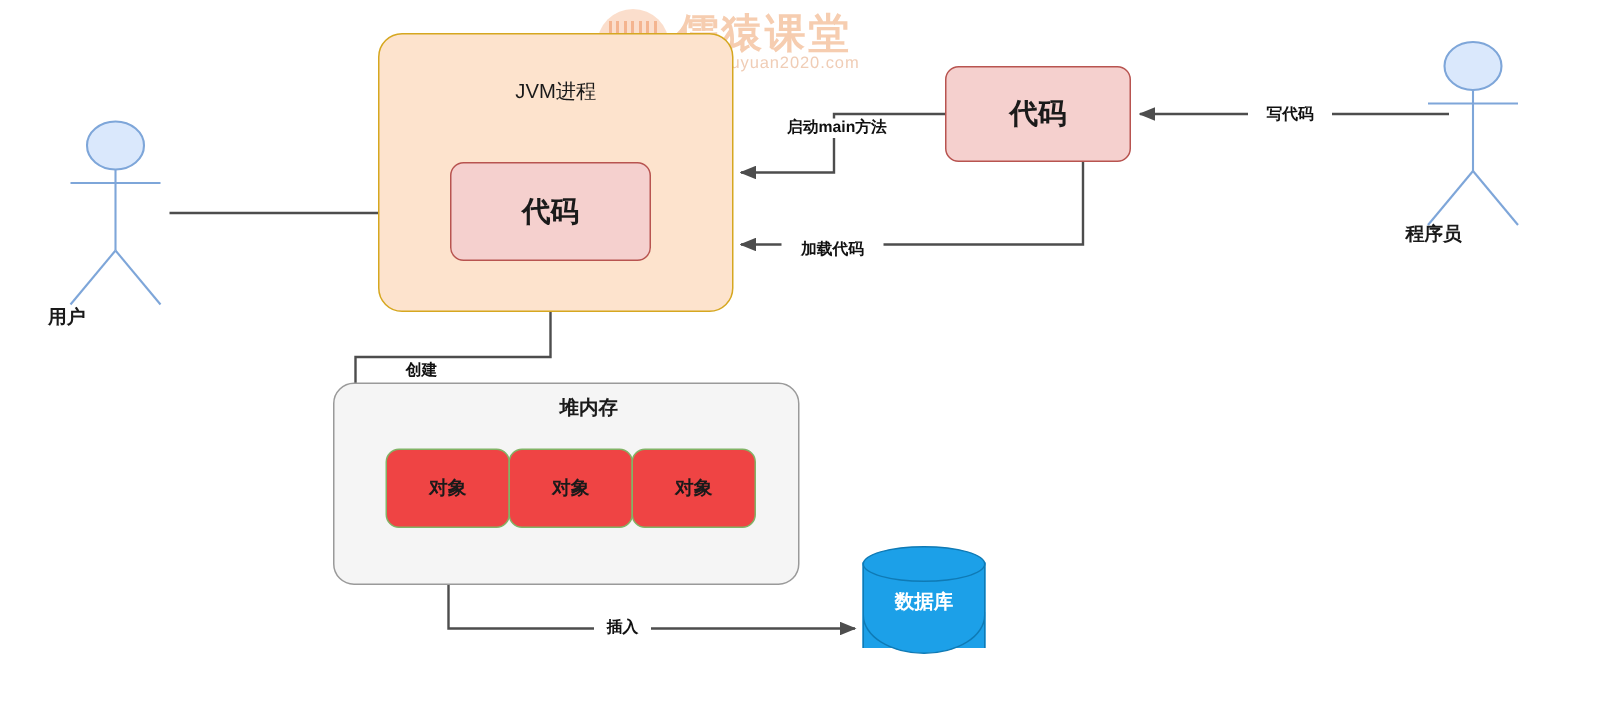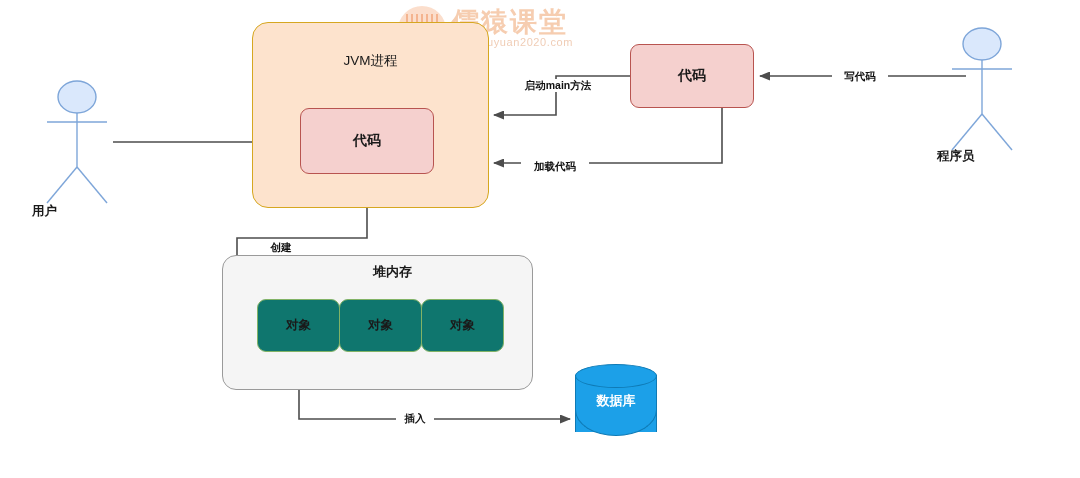--- a/index.html
+++ b/index.html
@@ -83,28 +83,28 @@
     font-size:13px; font-weight:700; color:#1a1a1a;
   }
 
   
   .code-box{
     background:#f5d0ce;
     border:1.4px solid #b85450;
     border-radius:9px;
     box-sizing:border-box;
     display:flex; align-items:center; justify-content:center;
-    font-size:14px; font-weight:700; color:#1a1a1a;
+    font-size:19px; font-weight:700; color:#1a1a1a;
   }
   #code-jvm{ left:300px; top:108px; width:134px; height:66px; }
   #code-dev{ left:630px; top:44px; width:124px; height:64px; }
 
   
   .obj-box{
-    background:#0f766e;
+    background:#ef4444;
     border:1.3px solid #82b366;
     border-radius:9px;
     box-sizing:border-box;
     display:flex; align-items:center; justify-content:center;
     font-size:12.5px; font-weight:700; color:#1a1a1a;
     top:299px; width:83px; height:53px;
   }
   #obj-1{ left:257px; }
   #obj-2{ left:339px; }
   #obj-3{ left:421px; }

